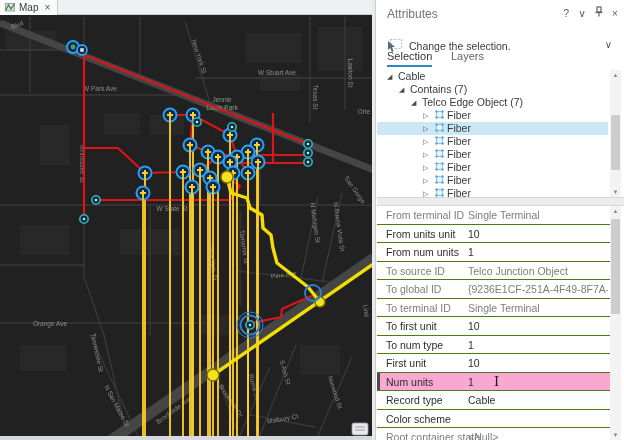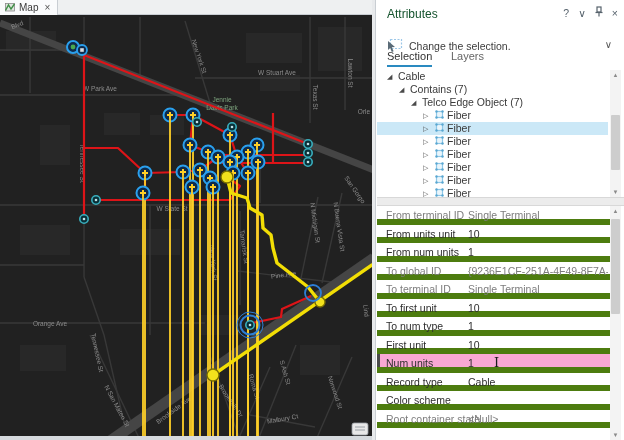--- a/index.html
+++ b/index.html
@@ -13,21 +13,21 @@
   .map-tab .close { font-size:10px; color:#555; margin-left:2px; }
   .map-canvas-wrap { position:absolute; left:0; top:15px; width:372px; height:425px; overflow:hidden; }
   .map-bottom-strip { position:absolute; left:0; bottom:0; width:372px; height:4px; background:#d6dade; z-index:5; }
 
   
   .divider { position:absolute; left:372px; top:0; width:4px; height:440px; background:#e8eaec; border-right:1px solid #c9ced3; }
 
   
   .panel { position:absolute; left:377px; top:0; width:247px; height:440px; background:#ffffff; font-size:10.5px; color:#3a3a3a; }
   .panel-header { position:absolute; left:0; top:0; width:100%; height:26px; }
-  .panel-title { position:absolute; left:10px; top:7px; font-size:12px; color:#14532d; }
+  .panel-title { position:absolute; left:10px; top:7px; font-size:12px; color:#737373; }
   .panel-hicons { position:absolute; right:6px; top:6px; display:flex; gap:9px; align-items:center; color:#5a6océ570; }
   .panel-hicons span { color:#56626c; font-size:10.5px; line-height:12px; }
   .panel-tabs { position:absolute; left:0; top:26px; width:100%; height:22px;margin-top:21px; }
   .ptab { position:absolute; top:3px; font-size:11px; }
   .ptab.active { left:10px; color:#333; border-bottom:2px solid #2a8ac0; padding-bottom:3px; }
   .ptab.inactive { left:74px; color:#666; }
   .change-row { position:absolute; left:0; top:38px; width:100%; height:18px; }
   .change-row .txt { position:absolute; left:32px; top:2px; color:#3c3c3c; font-size:10.5px; }
   .change-row .chev { position:absolute; right:12px; top:1px; color:#555; font-size:10px; }
   .change-ico { position:absolute; left:9px; top:-2px; }
@@ -40,21 +40,21 @@
 
   .vscroll { position:absolute; width:11px; background:#f3f3f3; }
   .vscroll .arr { position:absolute; left:0; width:11px; height:10px; font-size:6px; color:#8a8a8a; text-align:center; line-height:10px; }
   .vscroll .thumb { position:absolute; left:1px; width:9px; background:#cdcdcd; border-radius:1px; }
   .tree-scroll { right:3px; top:70px; height:127px; }
   .table-scroll { right:3px; top:206px; height:234px; }
 
   .splitter { position:absolute; left:0; top:197px; width:100%; height:9px; background:#ececec; border-top:1px solid #d8d8d8; border-bottom:1px solid #d8d8d8; }
 
   .fields { position:absolute; left:0; top:206px; width:233px; height:234px; overflow:hidden; }
-  .field-row { position:relative; height:18.5px; border-bottom:6px solid #4d7c0f; }
+  .field-row { position:relative; height:18.5px; border-bottom:1px solid #4d7c0f; }
   .field-label { position:absolute; left:9px; top:3px; color:#2e2e2e; white-space:nowrap; }
   .field-value { position:absolute; left:91px; top:3px; right:2px; color:#2e2e2e; white-space:nowrap; overflow:hidden; }
   .field-row.readonly .field-label, .field-row.readonly .field-value { color:#7d7d7d; }
   .field-row.highlight { background:#f9a8d4; }
   .field-row.highlight .edit-bar { position:absolute; left:0; top:0; width:3px; height:100%; background:#4a4a4a; }
   .ibeam { position:absolute; left:117px; top:1px; font-family:"DejaVu Serif", serif; font-size:13px; color:#1c1c1c; }
 </style>
 </head>
 <body>
 
@@ -369,20 +369,24 @@
         </div>
         <div class="field-row">
           <span class="field-label">From units unit</span>
           <span class="field-value">10</span>
         </div>
         <div class="field-row">
           <span class="field-label">From num units</span>
           <span class="field-value">1</span>
         </div>
         <div class="field-row readonly">
+          <span class="field-label">To source ID</span>
+          <span class="field-value">Telco Junction Object</span>
+        </div>
+        <div class="field-row readonly">
           <span class="field-label">To global ID</span>
           <span class="field-value">{9236E1CF-251A-4F49-8F7A-9B5280A2</span>
         </div>
         <div class="field-row readonly">
           <span class="field-label">To terminal ID</span>
           <span class="field-value">Single Terminal</span>
         </div>
         <div class="field-row">
           <span class="field-label">To first unit</span>
           <span class="field-value">10</span>

